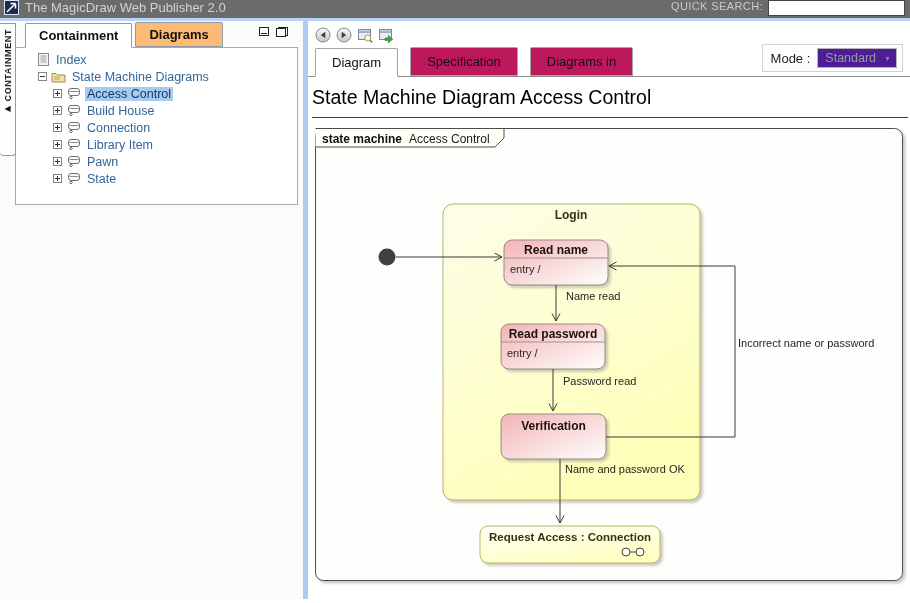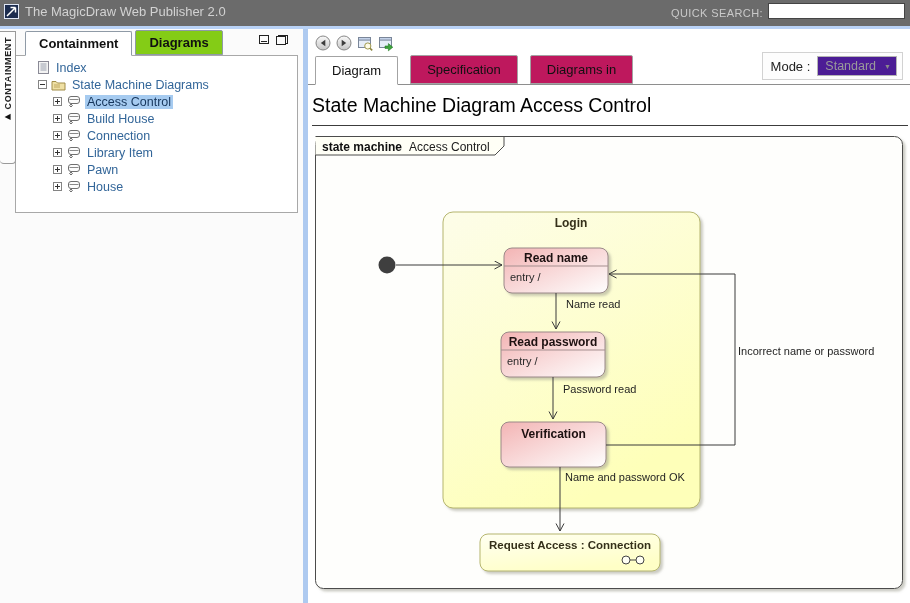--- a/index.html
+++ b/index.html
@@ -1,20 +1,20 @@
 <!DOCTYPE html>
 <html><head>
 <meta charset="utf-8">
 <style>
   * { box-sizing: border-box; margin: 0; padding: 0; }
   html,body { width: 910px; height: 603px; overflow: hidden; }
   body { font-family: "Liberation Sans", sans-serif; background: #ffffff; }
 
   
-  .hdr { height: 26px; background: #6b6b6b; display: flex; align-items: flex-end; padding: 0 5px 7px 4px; }
+  .hdr { height: 18px; background: #6b6b6b; display: flex; align-items: flex-start; padding: 0 5px 16px 4px; }
   .hdr .logo { flex: none; margin-right: 6px; display: block; }
   .hdr .app-title { color: #d2d2d2; font-size: 13px; }
   .hdr .sp { flex: 1; }
   .hdr .qs-label { color: #c9c9c9; font-size: 11px; letter-spacing: .4px; margin-right: 5px; }
   .hdr input { width: 137px; height: 16px; border: 1px solid #444; font-size: 11px; padding: 0 3px; background: #fff; }
   .blue-strip { height: 3px; background: #b9d2f6; }
 
   
   .row { display: flex; height: 578px; }
   .sidebar { width: 303px; position: relative; background: #fbfbfb; flex: none; }
@@ -25,21 +25,21 @@
   .collapse-tab { position: absolute; left: 0; top: 2px; width: 16px; height: 133px;
     background: #fdfdfd; border: 1px solid #9a9a9a; border-left: none; border-radius: 0 0 4px 4px;
     display: flex; flex-direction: column; align-items: center; justify-content: flex-start; padding-top: 5px; cursor: pointer; }
   .collapse-tab .vtext { writing-mode: vertical-rl; transform: rotate(180deg);
     font-size: 9px; font-weight: bold; color: #222; letter-spacing: .6px; }
   .collapse-tab .tri { font-size: 8px; color: #111; margin-top: 4px; line-height: 8px; }
 
   
   .side-tabs { display: flex; align-items: flex-end; padding-left: 25px; height: 26px; }
   .stab { font-size: 13px; font-weight: bold; color: #111; padding: 4px 13px 4px;
-    background: #84cc16; border: 1px solid #8f9aa6; border-radius: 2px 2px 0 0; margin-right: 3px; cursor: pointer; }
+    background: #fdba74; border: 1px solid #8f9aa6; border-radius: 2px 2px 0 0; margin-right: 3px; cursor: pointer; }
   .stab.active { background: #fff; border-bottom: 1px solid #fff; margin-bottom: -1px; z-index: 2; position: relative; }
   .win-icons { margin-left: auto; margin-right: 15px; display: flex; gap: 7px; align-items: flex-start; padding-bottom: 10px; }
   .ico-min { width: 10px; height: 9px; border: 1px solid #222; position: relative; display: inline-block; cursor: pointer; }
   .ico-min::after { content: ""; position: absolute; left: 1px; right: 1px; bottom: 1px; height: 1px; background: #222; }
   .ico-cas { width: 12px; height: 10px; position: relative; display: inline-block; cursor: pointer; }
   .ico-cas::before { content: ""; position: absolute; right: 0; top: 0; width: 8px; height: 7px; border: 1px solid #222; background: #fbfbfb; }
   .ico-cas::after { content: ""; position: absolute; left: 0; bottom: 0; width: 8px; height: 7px; border: 1px solid #222; background: #fbfbfb; }
 
   
   .tree-panel { margin-left: 15px; width: 283px; height: 158px; border: 1px solid #a8a8a8; background: #fff; padding-top: 3px; overflow: hidden; }
@@ -191,21 +191,21 @@
           <span class="tlabel">Pawn</span>
         </div>
 
         <div class="trow lvl2">
           <span class="expander plus"></span>
           <svg class="nicon" width="15" height="13">
             <rect x="2.5" y="1.5" width="11" height="7" rx="2.5" fill="#fcfcfc" stroke="#6f6f6f"></rect>
             <path d="M3.5,4.5 h9" stroke="#8a8a8a"></path>
             <path d="M3.5,10.5 L5,9 L6.5,10.5 L5,12 Z" fill="#e2e2e2" stroke="#6f6f6f"></path>
           </svg>
-          <span class="tlabel">House</span>
+          <span class="tlabel">State</span>
         </div>
 
       </div>
     </aside>
 
     <div class="vdivider"></div>
 
     <main class="main">
 
       <div class="toolbar">

